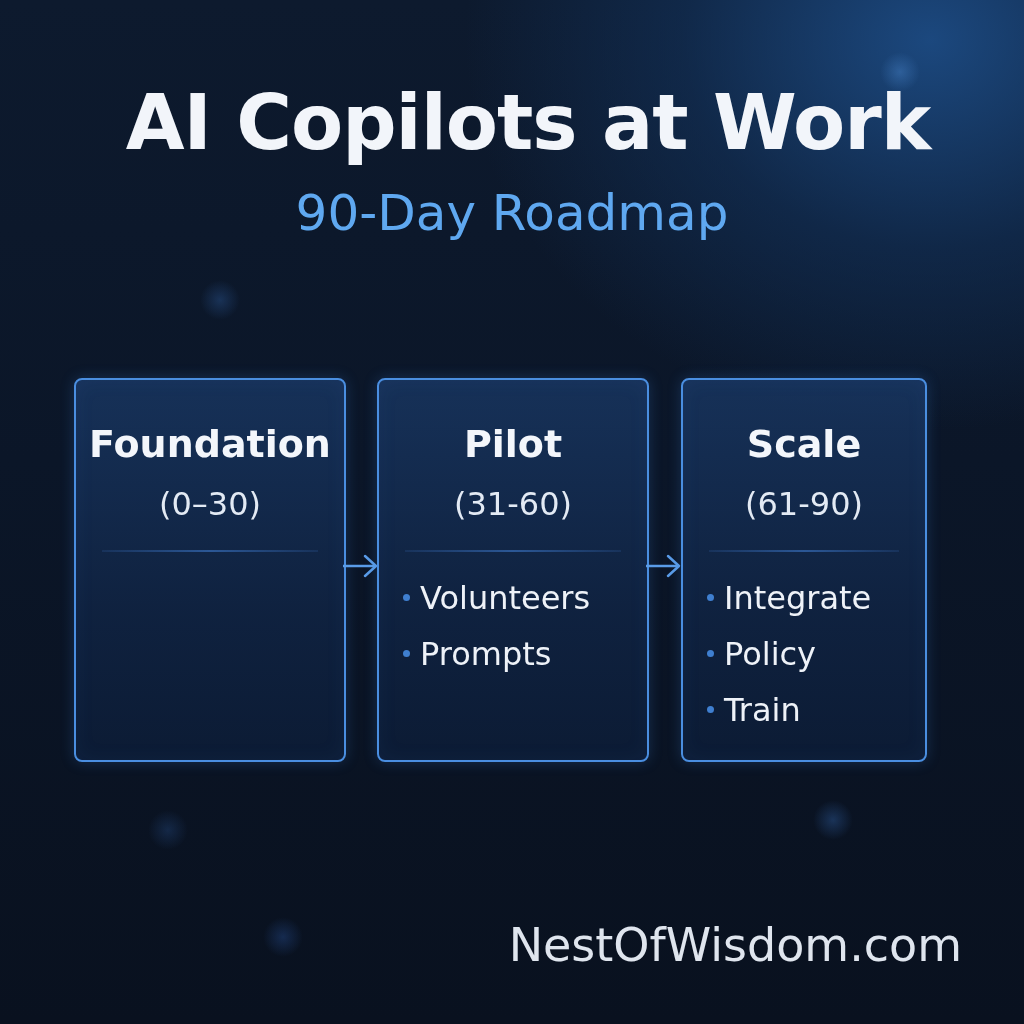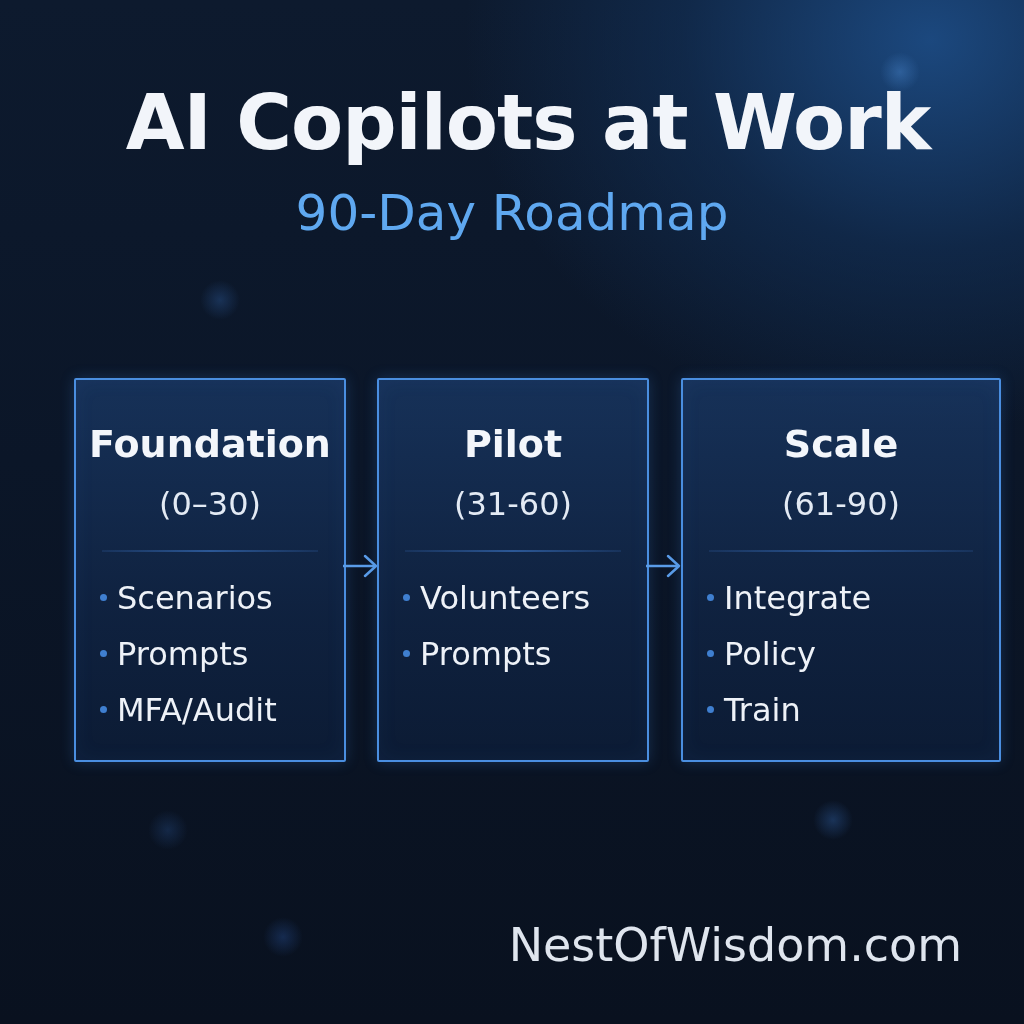--- a/index.html
+++ b/index.html
@@ -16,21 +16,21 @@
       font-size: 76px; font-weight: 700; color: #f2f5fa; letter-spacing: -1px;
       font-family: "DejaVu Sans", sans-serif;
     }
     .subtitle {
       position: absolute; left: 0; width: 1024px; top: 184px; text-align: center;
       font-size: 50px; font-weight: 400; color: #5fa8f0;
       font-family: "DejaVu Sans", sans-serif;
     }
     .card {
       position: absolute; top: 378px; height: 384px;
-      border: 2.5px solid #4a8ee0; border-radius: 2px;
+      border: 2.5px solid #4a8ee0; border-radius: 8px;
       background: linear-gradient(180deg, rgba(26,58,104,0.75) 0%, rgba(16,36,68,0.85) 60%, rgba(12,28,54,0.9) 100%);
       box-shadow: 0 0 14px rgba(60,130,220,0.25), inset 0 0 20px rgba(60,120,200,0.08);
       box-sizing: border-box;
     }
     .card-title {
       position: absolute; left: 0; right: 0; top: 42px; text-align: center;
       font-size: 38px; font-weight: 700; color: #f3f6fb;
       font-family: "DejaVu Sans", sans-serif;
     }
     .card-range {
@@ -65,25 +65,20 @@
 <div class="glow" style="left:263px;top:917px;width:40px;height:40px;background:radial-gradient(circle, rgba(40,80,150,0.4) 0%, rgba(40,80,150,0) 70%);"></div>
 <div class="glow" style="left:813px;top:800px;width:40px;height:40px;background:radial-gradient(circle, rgba(50,100,170,0.4) 0%, rgba(50,100,170,0) 70%);"></div>
 
 <div class="title">AI Copilots at Work</div>
 <div class="subtitle">90-Day Roadmap</div>
 
 <div class="card" style="left:74px;width:272px;">
   <div class="card-title">Foundation</div>
   <div class="card-range">(0–30)</div>
   <div class="card-sep"></div>
-  <ul class="card-list">
-    <li><span class="bullet"></span><span>Scenarios</span></li>
-    <li><span class="bullet"></span><span>Prompts</span></li>
-    <li><span class="bullet"></span><span>MFA/Audit</span></li>
-  </ul>
 </div>
 
 <svg class="arrow" style="left:343px;" viewBox="0 0 36 26">
   <line x1="0" y1="13" x2="33" y2="13" stroke="#5a9ce8" stroke-width="2.5"></line>
   <polyline points="22,3 33,13 22,23" fill="none" stroke="#5a9ce8" stroke-width="2.5" stroke-linecap="round" stroke-linejoin="round"></polyline>
 </svg>
 
 <div class="card" style="left:377px;width:272px;">
   <div class="card-title">Pilot</div>
   <div class="card-range">(31-60)</div>
@@ -92,21 +87,21 @@
     <li><span class="bullet"></span><span>Volunteers</span></li>
     <li><span class="bullet"></span><span>Prompts</span></li>
   </ul>
 </div>
 
 <svg class="arrow" style="left:646px;" viewBox="0 0 36 26">
   <line x1="0" y1="13" x2="33" y2="13" stroke="#5a9ce8" stroke-width="2.5"></line>
   <polyline points="22,3 33,13 22,23" fill="none" stroke="#5a9ce8" stroke-width="2.5" stroke-linecap="round" stroke-linejoin="round"></polyline>
 </svg>
 
-<div class="card" style="left:681px;width:320px;">
+<div class="card" style="left:681px;width:246px;">
   <div class="card-title">Scale</div>
   <div class="card-range">(61-90)</div>
   <div class="card-sep"></div>
   <ul class="card-list">
     <li><span class="bullet"></span><span>Integrate</span></li>
     <li><span class="bullet"></span><span>Policy</span></li>
     <li><span class="bullet"></span><span>Train</span></li>
   </ul>
 </div>
 

